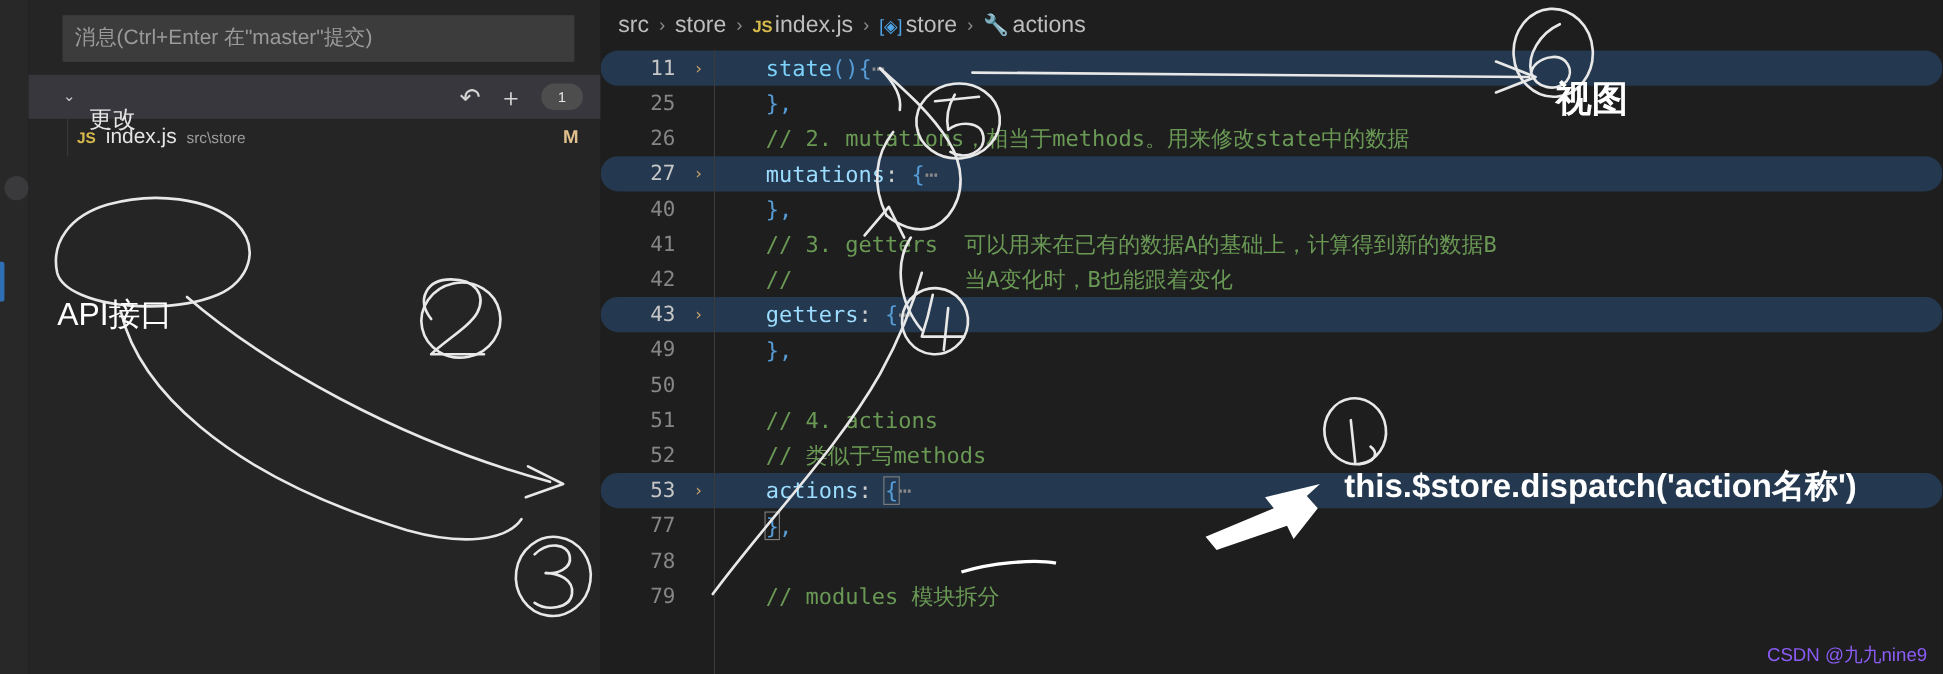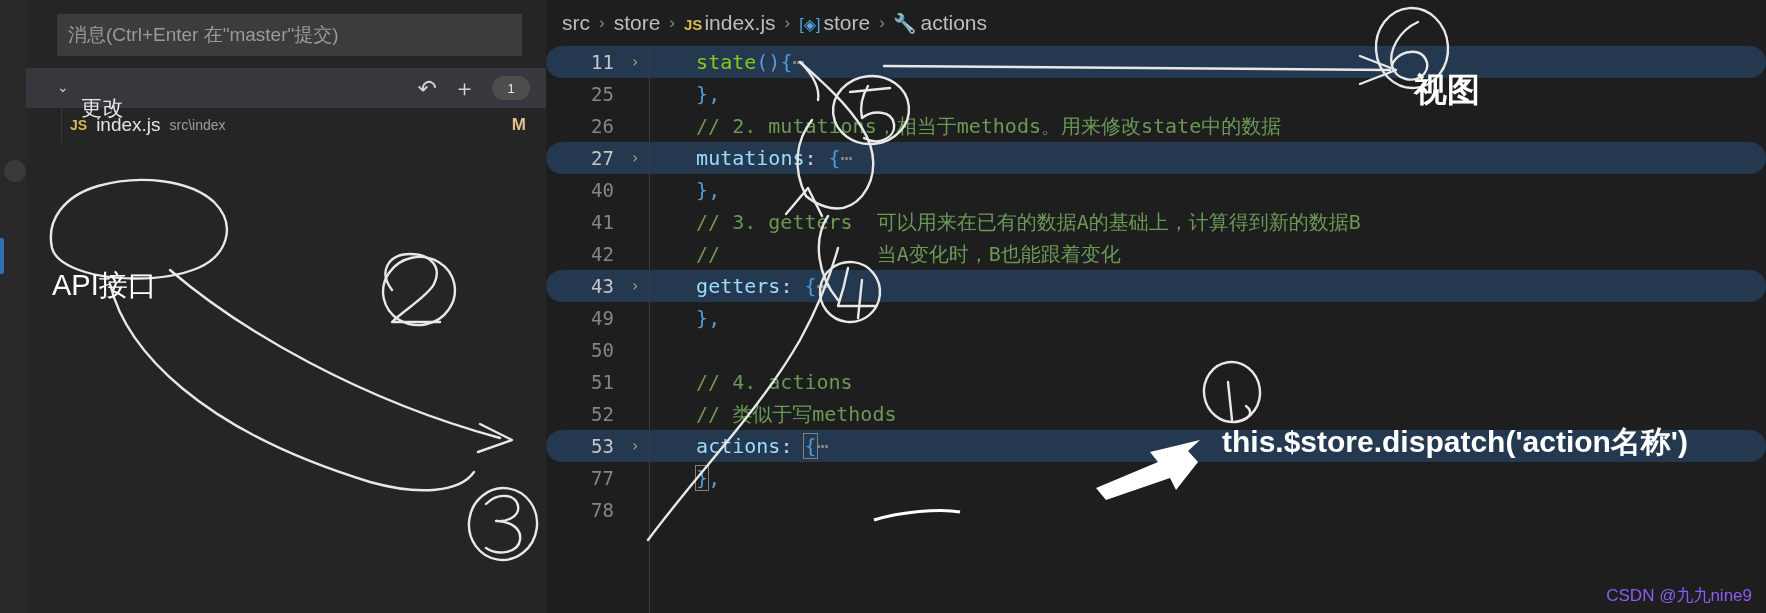--- a/index.html
+++ b/index.html
@@ -93,21 +93,21 @@
   }
   .line.hl .gutter{color:#c6c6c6;}
   .fold{
     width:30px;flex:0 0 30px;text-align:center;color:#b5804a;font-size:15px;
   }
   .line.hl .fold{color:#c8a06a;}
   .content{flex:1;padding-left:22px;position:relative;}
   .border-line{
     position:absolute;left:103px;top:0;bottom:0;width:1px;background:#3b3b3b;
   }
-  .t-kw{color:#84cc16;}
+  .t-kw{color:#7dd3fc;}
   .t-prop{color:#9cdcfe;}
   .t-punc{color:#569cd6;}
   .t-cmt{color:#6a9955;}
   .t-dots{color:#8a8a8a;}
   .brace-match{outline:1px solid #808080;}
 
   
   .anno{position:absolute;inset:0;pointer-events:none;}
   .anno svg{position:absolute;inset:0;width:1766px;height:613px;}
   .label{
@@ -144,21 +144,21 @@
       <span class="scm-actions">
         <span class="scm-icon">↶</span>
         <span class="scm-icon">＋</span>
         <span class="badge">1</span>
       </span>
     </div>
 
     <div class="scm-row">
       <span class="js-badge">JS</span>
       <span class="file-name">index.js</span>
-      <span class="file-path">src\index</span>
+      <span class="file-path">src\store</span>
       <span class="file-status">M</span>
     </div>
 
   </div>
 
   <div class="editor">
     <div class="breadcrumb" id="breadcrumb">
         <span class="bc-item"><span>src</span></span>
         <span class="bc-sep">›</span>
         <span class="bc-item"><span>store</span></span>
@@ -179,20 +179,21 @@
         <div class="line"><div class="gutter">41</div><div class="fold"></div><div class="content"><span class="t-cmt">  // 3. getters  可以用来在已有的数据A的基础上，计算得到新的数据B</span></div></div>
         <div class="line"><div class="gutter">42</div><div class="fold"></div><div class="content"><span class="t-cmt">  //             当A变化时，B也能跟着变化</span></div></div>
         <div class="line hl"><div class="gutter">43</div><div class="fold">›</div><div class="content"><span>  </span><span class="t-prop">getters</span><span>: </span><span class="t-punc">{</span><span class="t-dots">⋯</span></div></div>
         <div class="line"><div class="gutter">49</div><div class="fold"></div><div class="content"><span>  </span><span class="t-punc">}</span><span class="t-punc">,</span></div></div>
         <div class="line"><div class="gutter">50</div><div class="fold"></div><div class="content"><span></span></div></div>
         <div class="line"><div class="gutter">51</div><div class="fold"></div><div class="content"><span class="t-cmt">  // 4. actions</span></div></div>
         <div class="line"><div class="gutter">52</div><div class="fold"></div><div class="content"><span class="t-cmt">  // 类似于写methods</span></div></div>
         <div class="line hl"><div class="gutter">53</div><div class="fold">›</div><div class="content"><span>  </span><span class="t-prop">actions</span><span>: </span><span class="t-punc brace-match">{</span><span class="t-dots">⋯</span></div></div>
         <div class="line"><div class="gutter">77</div><div class="fold"></div><div class="content"><span>  </span><span class="t-punc brace-match">}</span><span class="t-punc">,</span></div></div>
         <div class="line"><div class="gutter">78</div><div class="fold"></div><div class="content"><span></span></div></div>
+        <div class="line"><div class="gutter">79</div><div class="fold"></div><div class="content"><span class="t-cmt">  // modules 模块拆分</span></div></div>
       </div>
   </div>
 
 </div>
 
 <div class="anno">
   <svg viewBox="0 0 1766 613" xmlns="http://www.w3.org/2000/svg">
     <g fill="none" stroke="#e8e8e8" stroke-width="2.4" stroke-linecap="round" stroke-linejoin="round">
 
       <path d="M52 248 C46 220 64 196 98 186 C140 174 190 180 214 202 C238 226 226 256 198 268 C162 283 104 281 74 268 C60 262 54 256 52 248 Z"></path>

